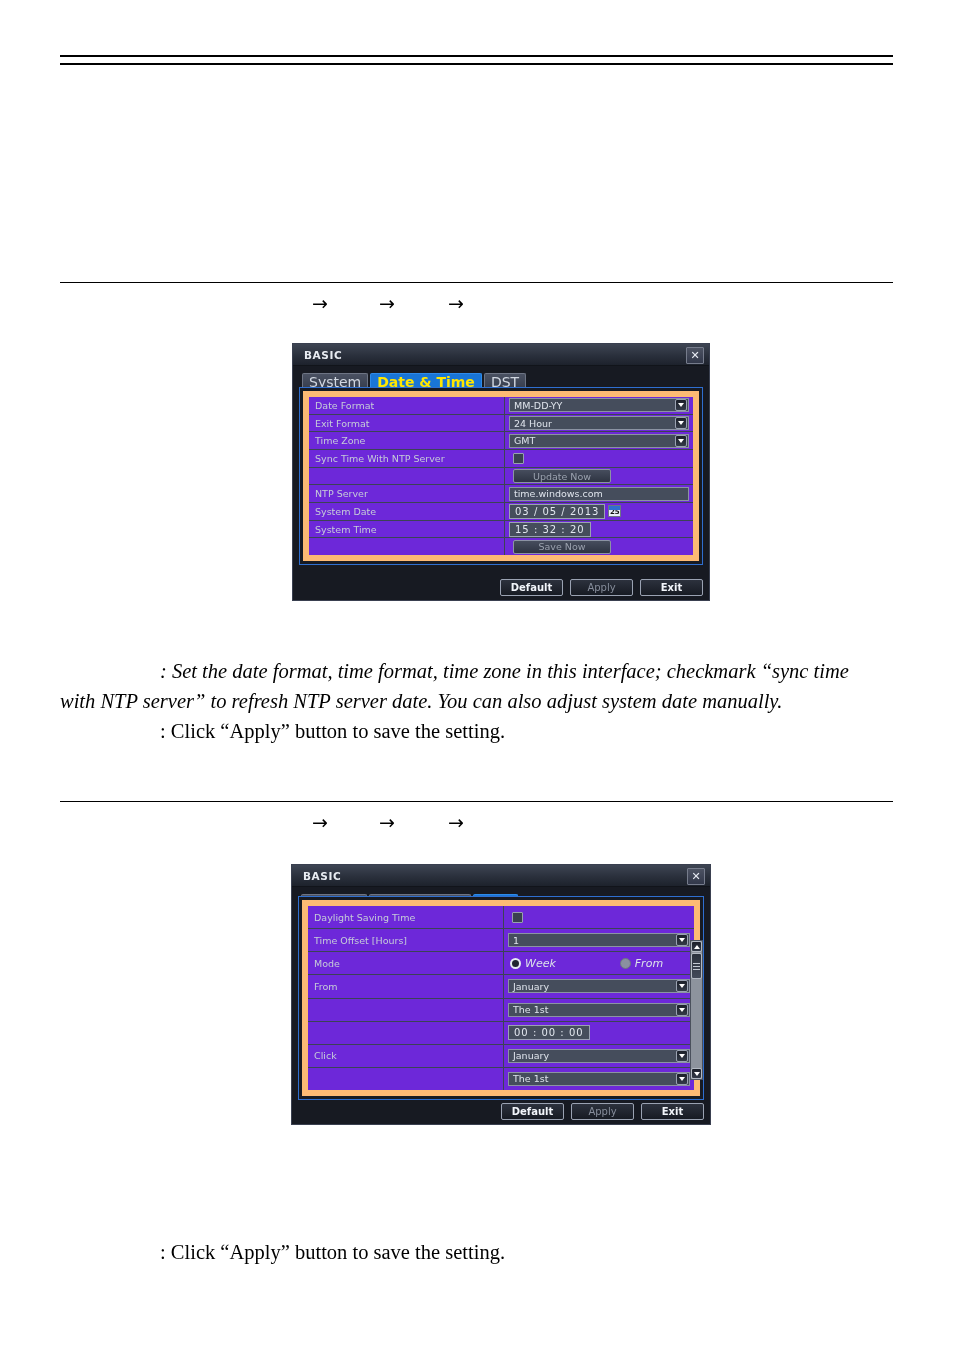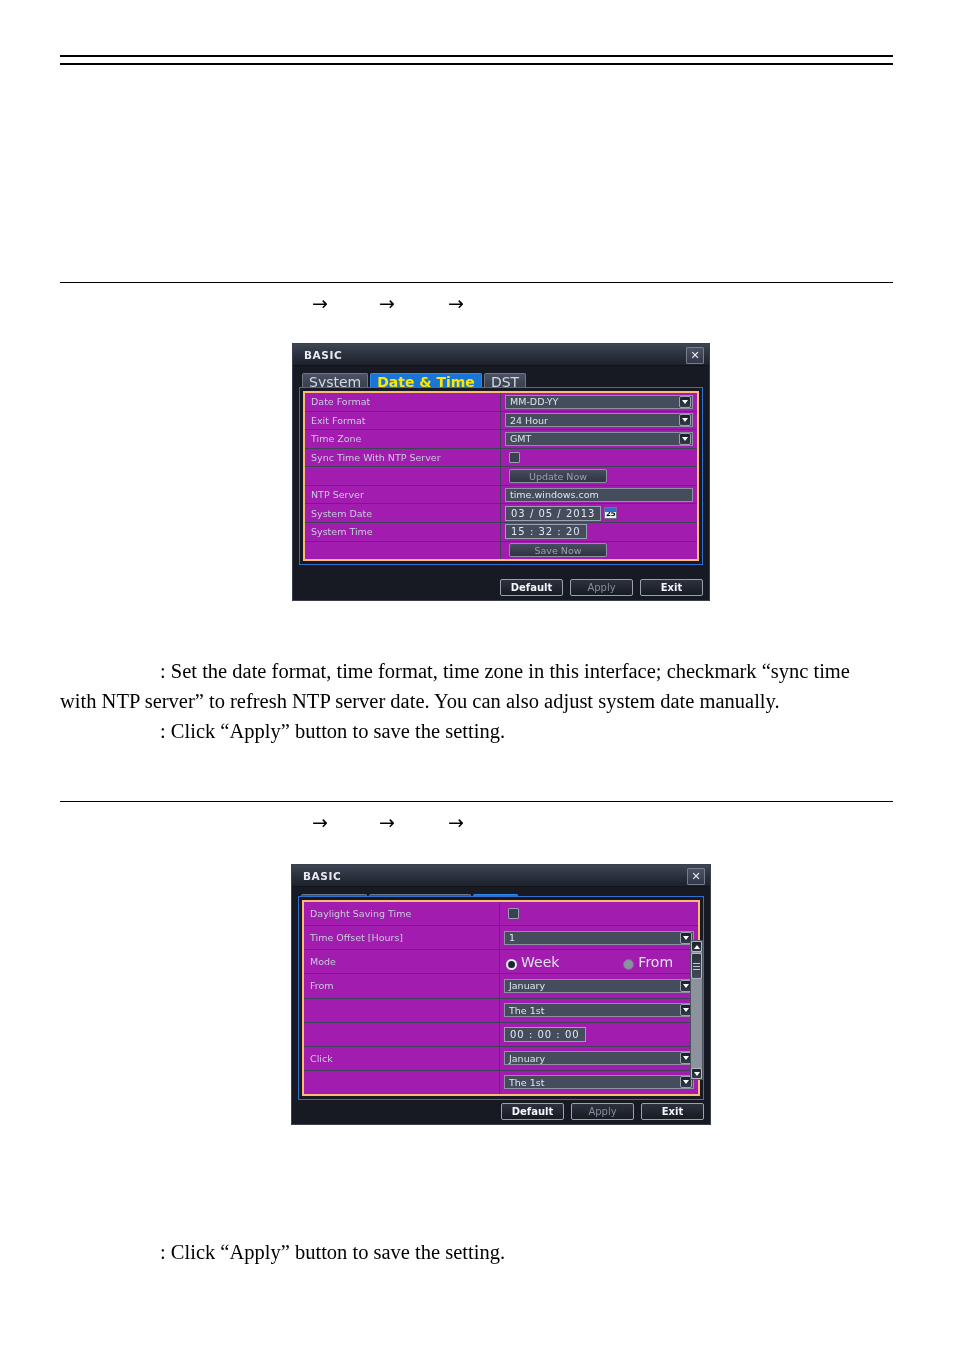--- a/index.html
+++ b/index.html
@@ -60,21 +60,21 @@
   .para {
     position: absolute;
     left: 60px;
     width: 835px;
     font-family: "Liberation Serif", serif;
     font-size: 20.5px;
     line-height: 30px;
     color: #000;
     text-align: left;
   }
-  #para-desc-1 { top: 656px; }
+  #para-desc-1 { top: 656px; font-style: italic; }
   #para-desc-1 .ln1 { text-indent: 100px; display: block; }
   #para-desc-1 .ln2 { display: block; }
   #para-apply-1 {
     top: 716px;
     text-indent: 100px;
   }
   #para-apply-2 {
     top: 1237px;
     text-indent: 100px;
   }
@@ -170,26 +170,26 @@
     right: 6px;
     border: 1px solid #2f6fd0;
     background: #171a22;
     box-sizing: border-box;
     padding: 3px;
   }
   #panel-date-time { top: 43px; height: 178px; }
   #panel-dst { top: 31px; height: 204px; }
 
   .grid {
-    border: 2px solid #fdba74;
+    border: 6px solid #fdba74;
     box-sizing: border-box;
     height: 100%;
     display: flex;
     flex-direction: column;
-    background: #a21caf;
+    background: #6d28d9;
     overflow: hidden;
   }
   .grow {
     display: flex;
     align-items: center;
     flex: 1 1 0;
     min-height: 0;
     border-bottom: 1px solid #3c4354;
     box-sizing: border-box;
   }
@@ -324,23 +324,24 @@
     height: 11px;
     background: #3a4150;
     border: 1px solid #98a0b0;
     border-radius: 1px;
     box-sizing: border-box;
     margin-left: 4px;
   }
 
   .radio-wrap {
     display: flex;
-    align-items: flex-end;
-    font-size: 14px;
+    align-items: center;
+    font-size: 11px;
     color: #dce1ea;
+    font-style: italic;
   }
   .radio {
     width: 11px;
     height: 11px;
     border-radius: 50%;
     box-sizing: border-box;
     margin-right: 4px;
     border: 2px solid #e6eaf1;
     background: #20252f;
   }

